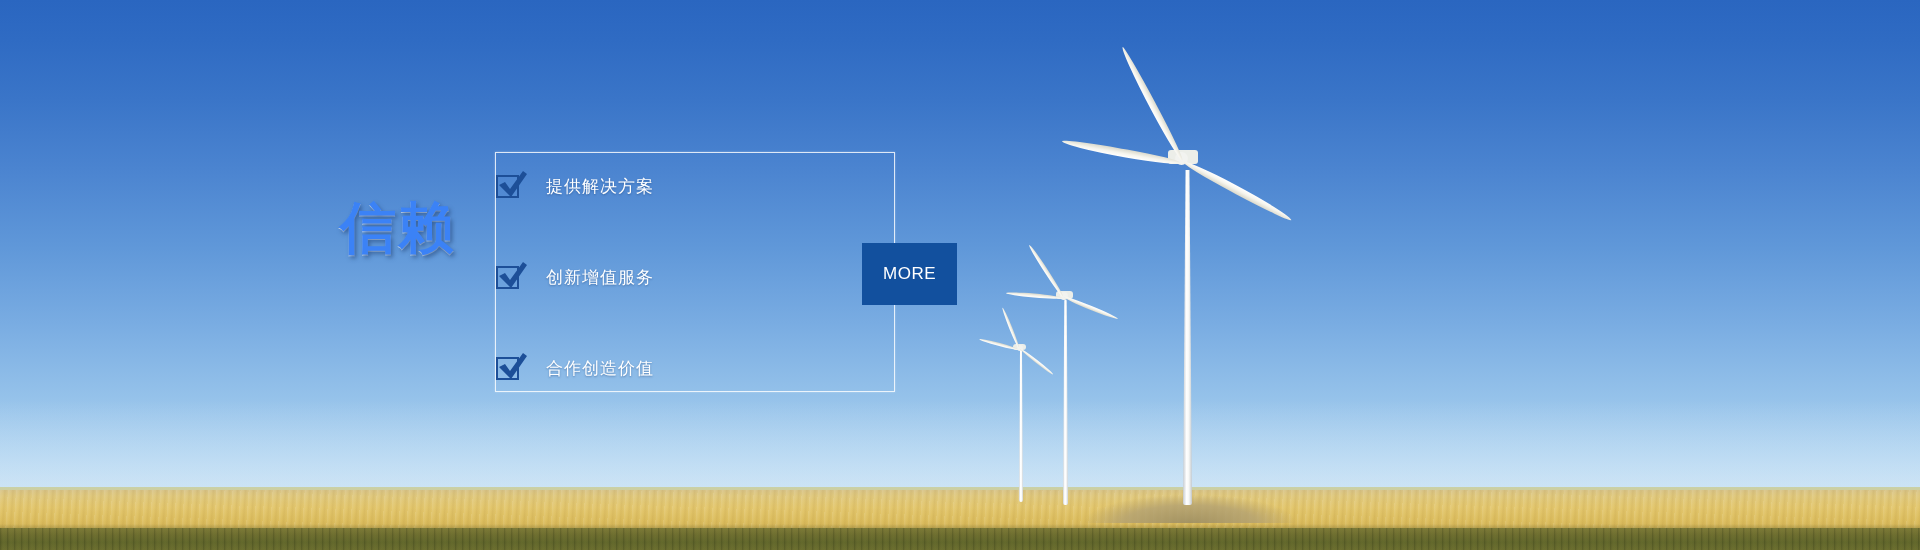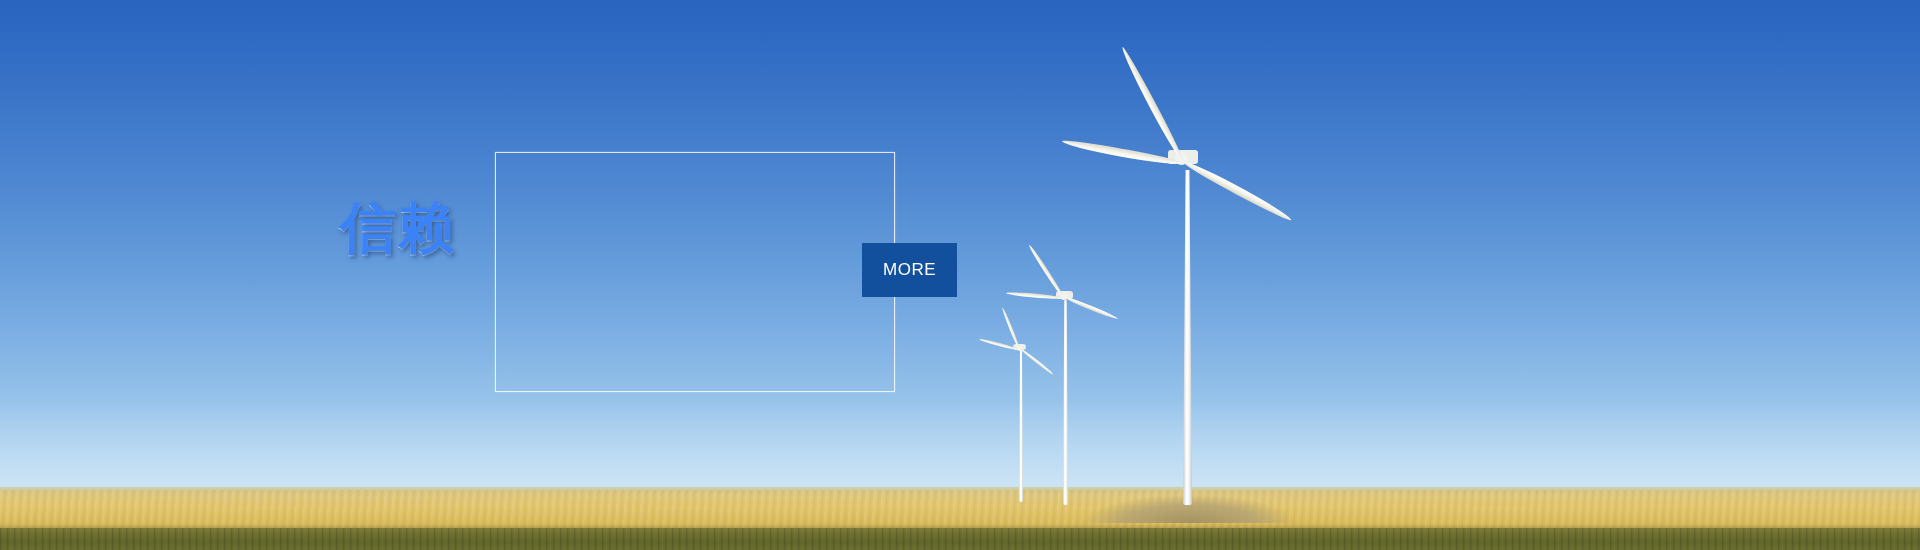--- a/index.html
+++ b/index.html
@@ -161,21 +161,21 @@
     color: #ffffff;
     letter-spacing: 1px;
     white-space: nowrap;
     text-shadow: 0 1px 2px rgba(25,60,115,0.45);
   }
 
   
   .more-btn {
     position: absolute;
     left: 862px; top: 243px;
-    width: 95px; height: 54px;
+    width: 95px; height: 62px;
     background: #12509e;
     color: #ffffff;
     font-size: 17px;
     letter-spacing: 0.5px;
     display: flex;
     align-items: center;
     justify-content: center;
     cursor: pointer;
     border: none;
     font-family: "Liberation Sans", "DejaVu Sans", sans-serif;
@@ -235,16 +235,46 @@
     <div class="blade" style="left:1020px; top:347px; width:42px; height:3px; transform: rotate(38deg);
          border-radius:50%;"></div>
     <div class="blade" style="left:1018px; top:348px; width:40px; height:3px; transform: rotate(195deg);
          border-radius:50%;"></div>
   </div>
 
   <div class="frame"></div>
 
   <div class="headline">信赖</div>
 
+  <div class="checklist">
+
+    <div class="check-row">
+      <div class="check-box">
+        <svg width="34" height="32" viewBox="0 0 34 32" aria-hidden="true">
+          <path d="M3 15 L9 12 L14 19 L27 1 L31 4 L15 27 Z" fill="#1d4f98"></path>
+        </svg>
+      </div>
+      <span class="check-label">提供解决方案</span>
+    </div>
+
+    <div class="check-row">
+      <div class="check-box">
+        <svg width="34" height="32" viewBox="0 0 34 32" aria-hidden="true">
+          <path d="M3 15 L9 12 L14 19 L27 1 L31 4 L15 27 Z" fill="#1d4f98"></path>
+        </svg>
+      </div>
+      <span class="check-label">创新增值服务</span>
+    </div>
+
+    <div class="check-row">
+      <div class="check-box">
+        <svg width="34" height="32" viewBox="0 0 34 32" aria-hidden="true">
+          <path d="M3 15 L9 12 L14 19 L27 1 L31 4 L15 27 Z" fill="#1d4f98"></path>
+        </svg>
+      </div>
+      <span class="check-label">合作创造价值</span>
+    </div>
+
+  </div>
 
   <div class="more-btn">MORE</div>
 
 </div>
 
 </body></html>

